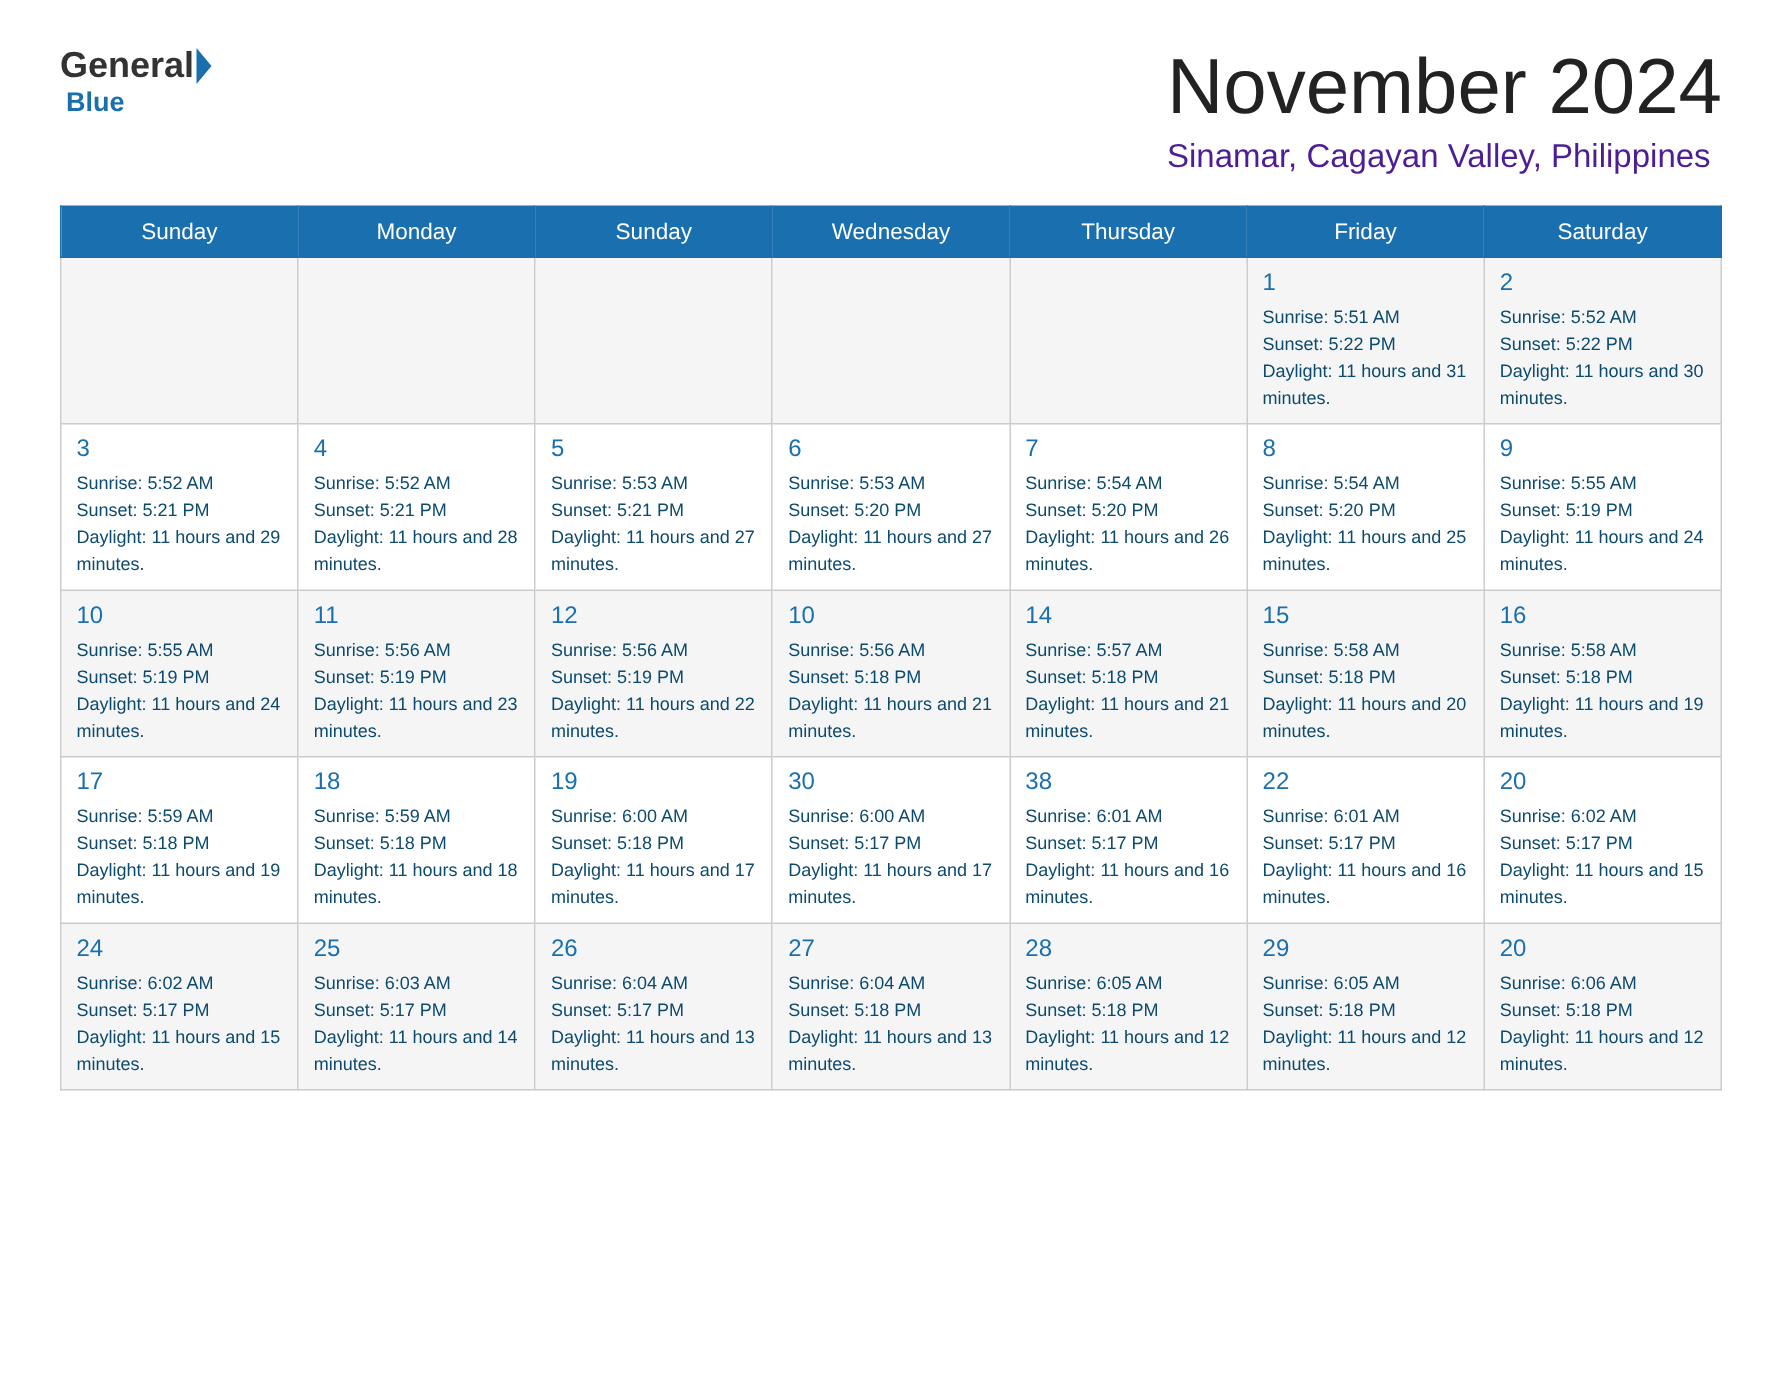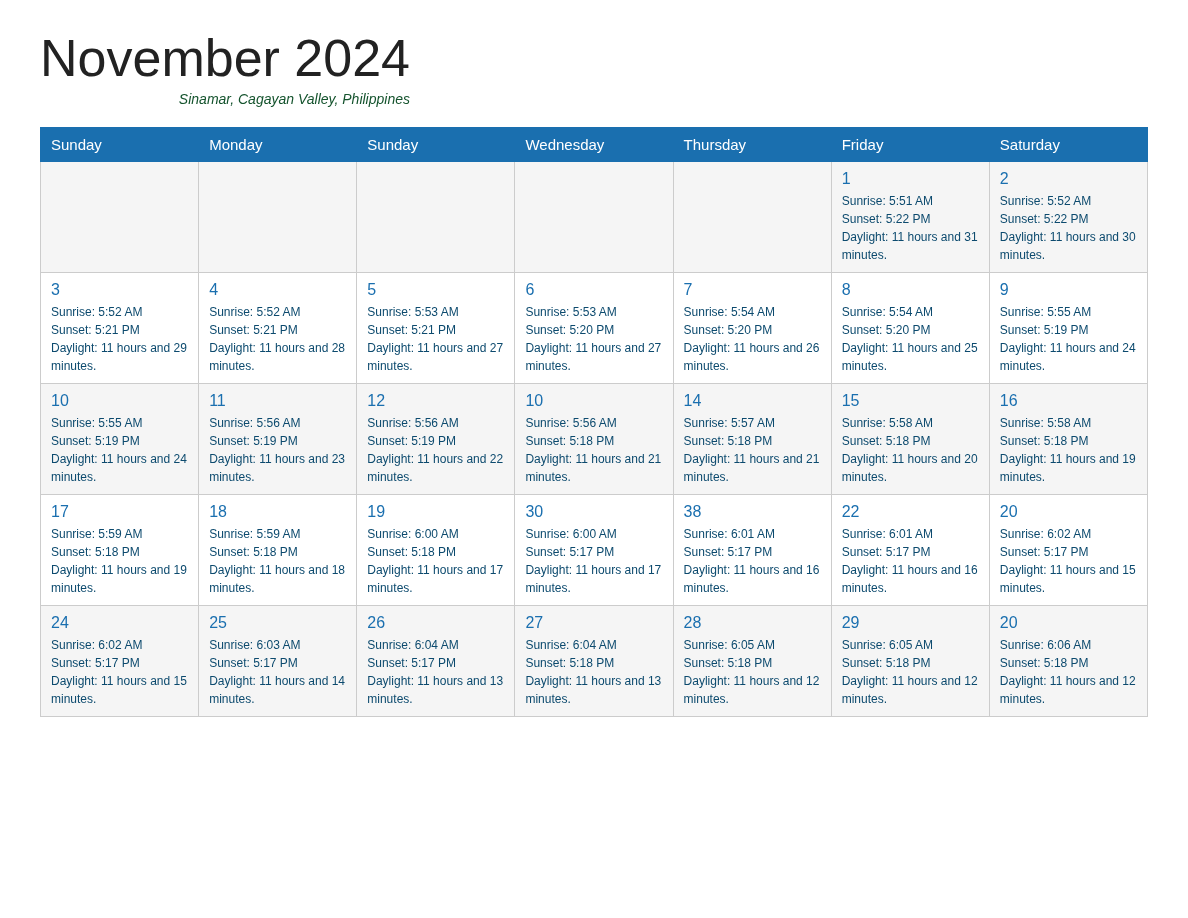--- a/index.html
+++ b/index.html
@@ -37,48 +37,47 @@
       margin-left: 2px;
       vertical-align: middle;
     }
     .logo-sub {
       color: #1a6faf;
       font-size: 18px;
       font-weight: bold;
       margin-left: 4px;
     }
     .title-block {
-      text-align: right;
+      text-align: left;
     }
     .page-title {
       font-size: 52px;
       font-weight: normal;
       color: #222;
       line-height: 1.1;
     }
     .subtitle {
-      font-size: 14px;
-      color: #14532d;
+      font-size: 22px;
+      color: #4c1d95;
       margin-top: 4px;
-      font-style: italic;
     }
     table {
       width: 100%;
       border-collapse: collapse;
       table-layout: fixed;
     }
     thead tr {
       background-color: #1a6faf;
     }
     thead th {
       color: #fff;
       font-size: 15px;
       font-weight: normal;
       padding: 8px 10px;
-      text-align: left;
+      text-align: center;
       border: 1px solid #1a6faf;
     }
     tbody tr {
       background-color: #fff;
     }
     tbody tr:nth-child(odd) {
       background-color: #f5f5f5;
     }
     tbody td {
       vertical-align: top;
@@ -99,20 +98,29 @@
     .day-info {
       font-size: 12px;
       color: #0c4a6e;
       line-height: 1.5;
     }
   </style>
 </head>
 <body>
 
 <div class="header">
+  <div class="logo">
+    <div class="logo-text">
+      <span style="color:#333; font-size:24px; font-weight:bold;">General</span>
+      <span class="logo-triangle"></span>
+    </div>
+    <div>
+      <span class="logo-sub">Blue</span>
+    </div>
+  </div>
   <div class="title-block">
     <div class="page-title">November 2024</div>
     <div class="subtitle">Sinamar, Cagayan Valley, Philippines</div>
   </div>
 </div>
 
 <table>
   <thead>
     <tr>
     <th>Sunday</th>

